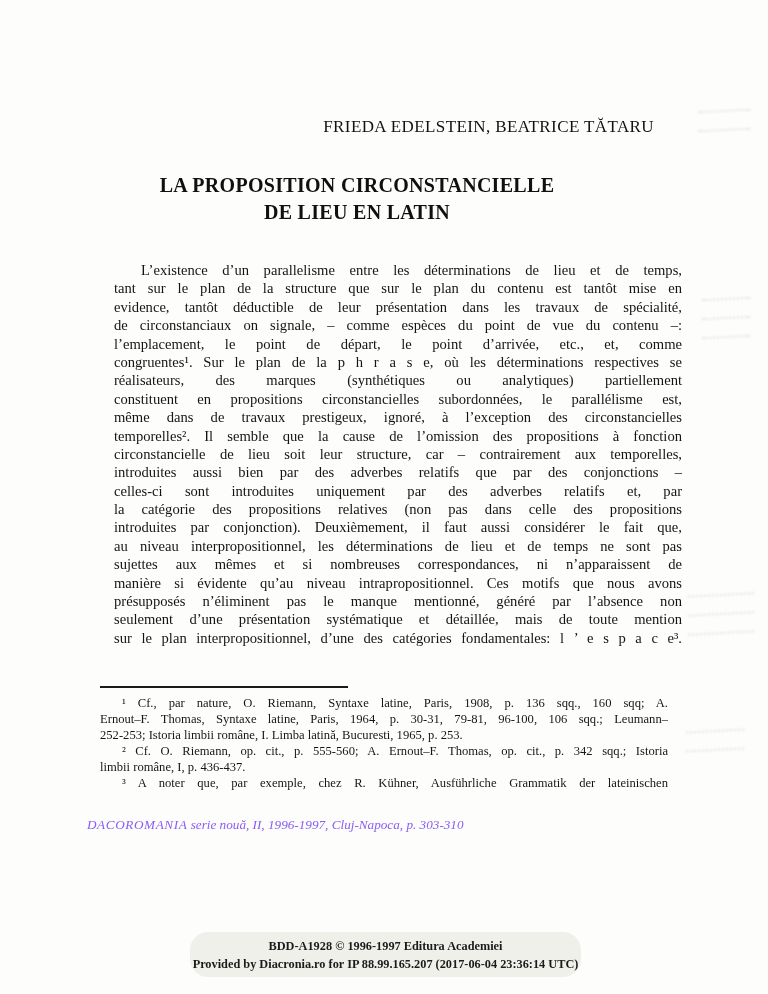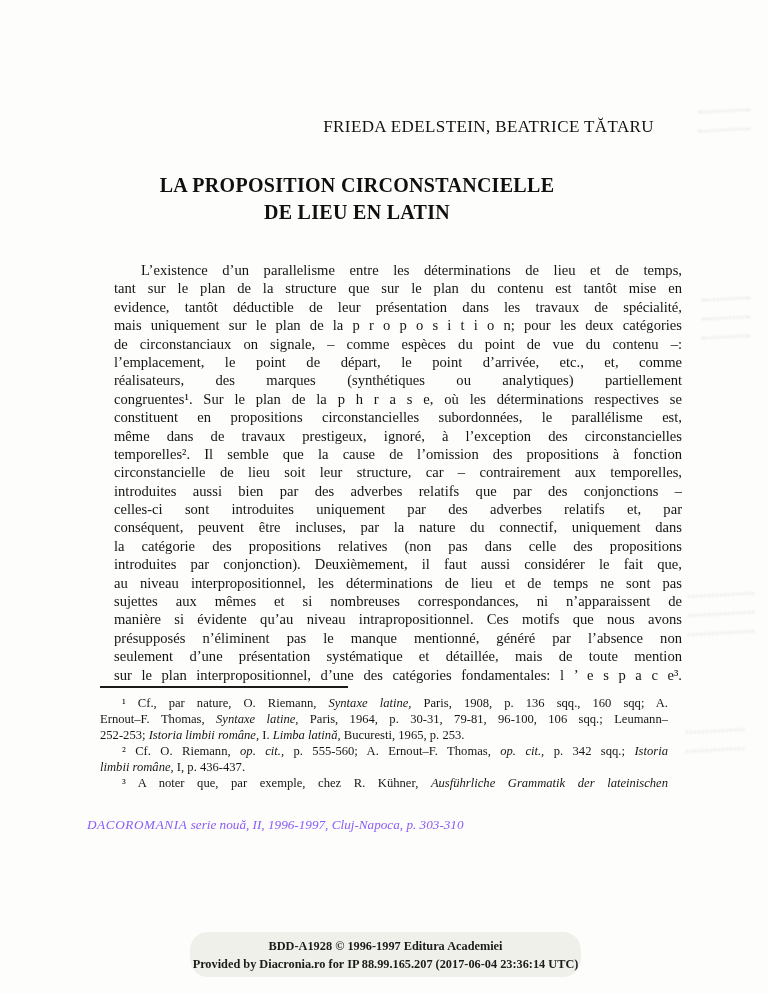--- a/index.html
+++ b/index.html
@@ -69,21 +69,21 @@
   .footnotes > div.ind { text-indent: 22px; }
   .footnotes > div.gap { margin-top: 0; }
   .journal {
     position: absolute;
     top: 816px; left: 87px; width: 578px;
     font-size: 13.2px;
     line-height: 17px;
     font-style: italic;
     color: #8b5cf6;
   }
-  .it { font-style: italic; }
+  .it { }
   .caps { letter-spacing: 0.6px; }
   .access-footer {
     position: absolute;
     top: 932px; left: 190px; width: 391px; height: 45px;
     background: #f0f0eb;
     border-radius: 18px;
     display: flex;
     flex-direction: column;
     justify-content: center;
     align-items: center;
@@ -108,32 +108,30 @@
 
   <div class="article-title">
     <div>LA PROPOSITION CIRCONSTANCIELLE</div>
     <div>DE LIEU EN LATIN</div>
   </div>
 
   <div class="body-text">
       <div>L’existence d’un parallelisme entre les déterminations de lieu et de temps,</div>
       <div>tant sur le plan de la structure que sur le plan du contenu est tantôt mise en</div>
       <div>evidence, tantôt déductible de leur présentation dans les travaux de spécialité,</div>
-      <div>mais uniquement sur le plan de la p r o p o s i t i o n; pour les deux catégories</div>
       <div>de circonstanciaux on signale, – comme espèces du point de vue du contenu –:</div>
       <div>l’emplacement, le point de départ, le point d’arrivée, etc., et, comme</div>
+      <div>congruentes¹. Sur le plan de la p h r a s e, où les déterminations respectives se</div>
       <div>réalisateurs, des marques (synthétiques ou analytiques) partiellement</div>
-      <div>congruentes¹. Sur le plan de la p h r a s e, où les déterminations respectives se</div>
       <div>constituent en propositions circonstancielles subordonnées, le parallélisme est,</div>
       <div>même dans de travaux prestigeux, ignoré, à l’exception des circonstancielles</div>
       <div>temporelles². Il semble que la cause de l’omission des propositions à fonction</div>
       <div>circonstancielle de lieu soit leur structure, car – contrairement aux temporelles,</div>
       <div>introduites aussi bien par des adverbes relatifs que par des conjonctions –</div>
       <div>celles-ci sont introduites uniquement par des adverbes relatifs et, par</div>
-      <div>conséquent, peuvent être incluses, par la nature du connectif, uniquement dans</div>
       <div>la catégorie des propositions relatives (non pas dans celle des propositions</div>
       <div>introduites par conjonction). Deuxièmement, il faut aussi considérer le fait que,</div>
       <div>au niveau interpropositionnel, les déterminations de lieu et de temps ne sont pas</div>
       <div>sujettes aux mêmes et si nombreuses correspondances, ni n’apparaissent de</div>
       <div>manière si évidente qu’au niveau intrapropositionnel. Ces motifs que nous avons</div>
       <div>présupposés n’éliminent pas le manque mentionné, généré par l’absence non</div>
       <div>seulement d’une présentation systématique et détaillée, mais de toute mention</div>
       <div>sur le plan interpropositionnel, d’une des catégories fondamentales: l ’ e s p a c e³.</div>
     </div>
 

